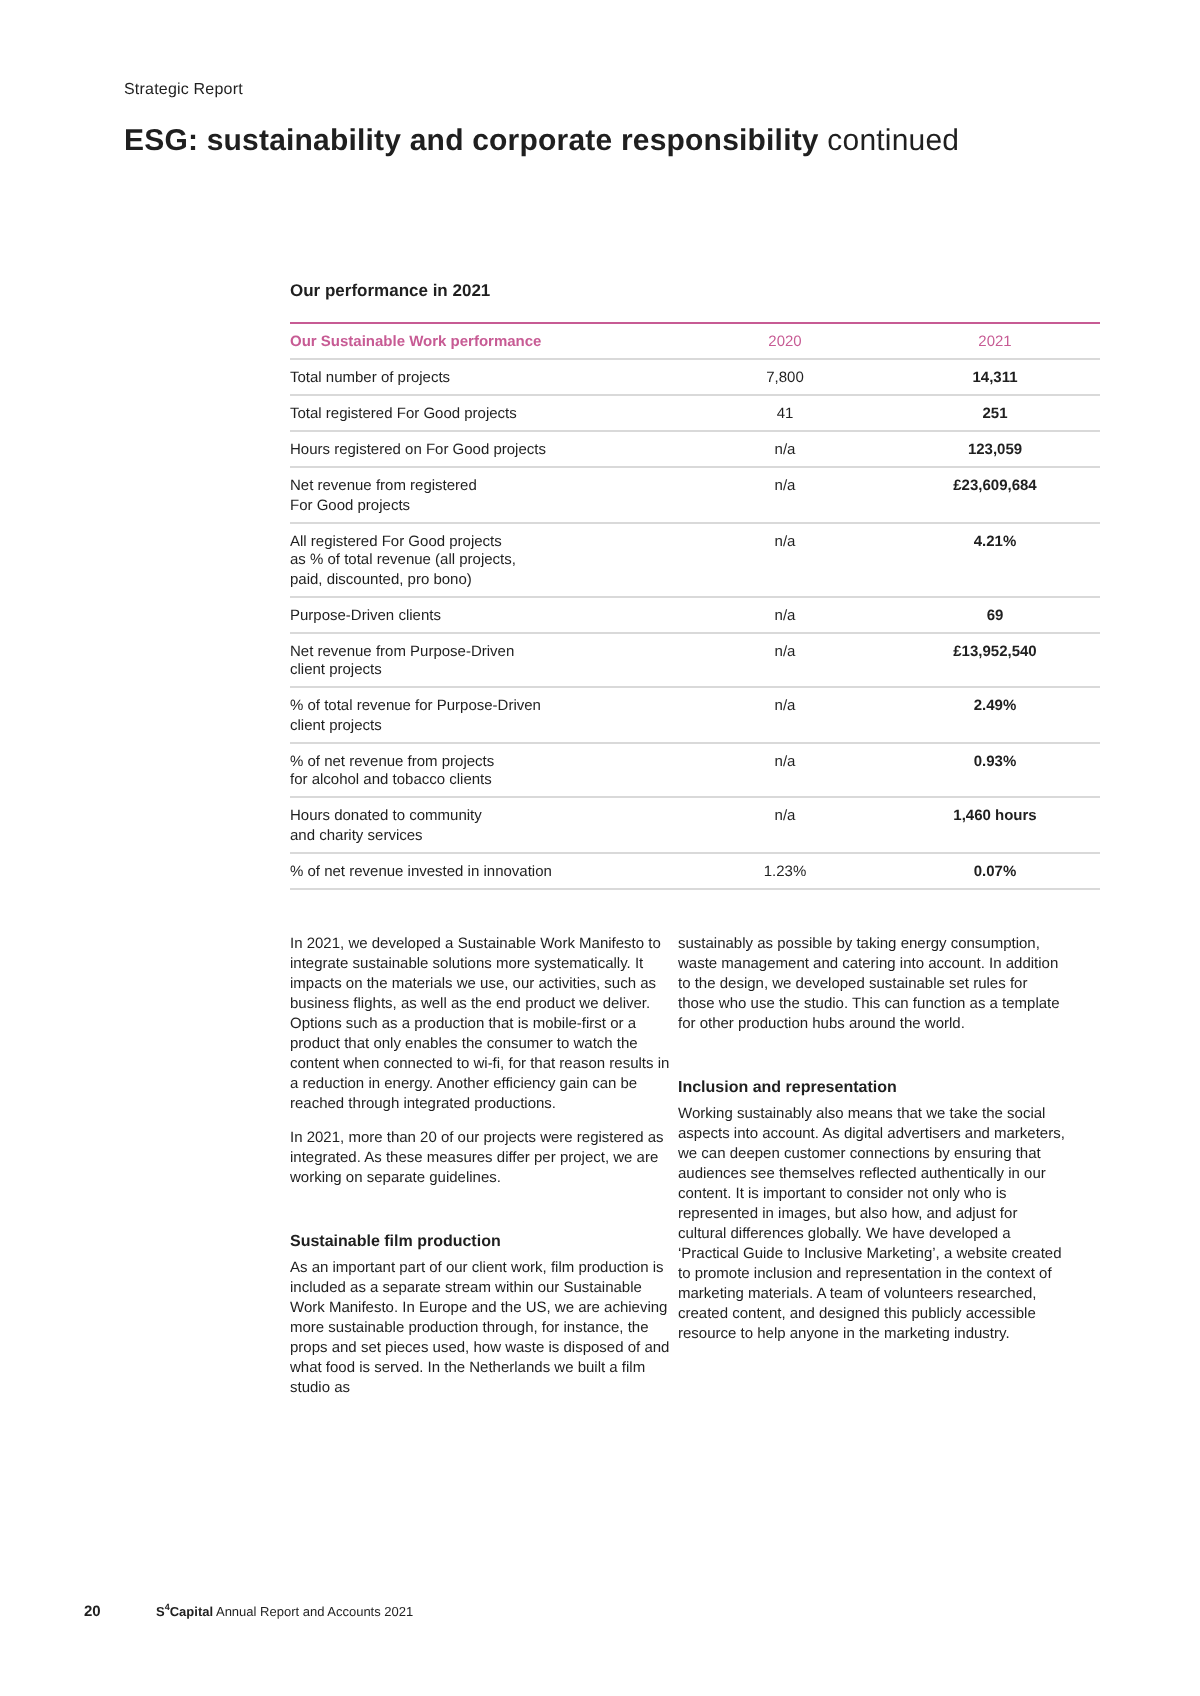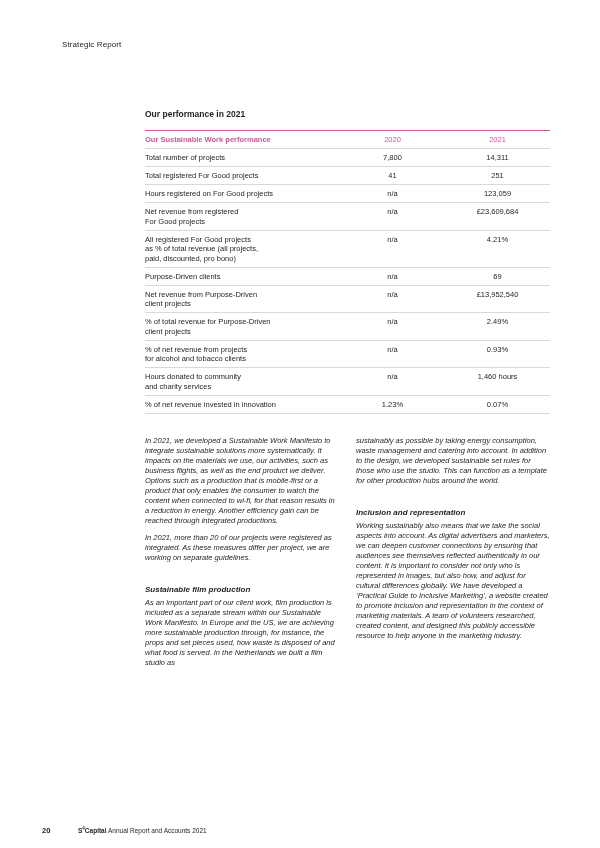--- a/index.html
+++ b/index.html
@@ -30,40 +30,43 @@
     border-bottom:1px solid #d9d9d9;
   }
   .thead {
     border-top:1.5px solid #c75b94;
     color:#c75b94;
   }
   .thead .hlabel { font-weight:700; }
   .thead .hyear  { text-align:center; font-weight:400; }
   .tlabel { white-space:pre-line; padding-right:8px; }
   .tval   { text-align:center; white-space:pre-line; }
-  .tval.v2021 { font-weight:400; }
+  .tval.v2021 { font-weight:700; }
 
-  .cols { margin-top:22px; display:flex; gap:17px;font-style:italic; }
+  .cols { margin-top:22px; display:flex; gap:0; }
   .col { width:194px; font-size:7.5px; line-height:10px; }
   .col p { margin-bottom:7px; }
   .col h3 { font-size:8px; font-weight:700; margin:22px 0 3px 0; }
 
-  .footer { position:absolute; left:42px; top:826px; display:flex; align-items:baseline; }
+  .footer { position:absolute; left:42px; top:801px; display:flex; align-items:baseline; }
   .pageno { font-size:7.5px; font-weight:700; width:36px; }
   .brand  { font-size:6.5px; }
   .brand .b-bold { font-weight:700; }
   .brand sup { font-size:4.5px; vertical-align:super; }
 </style>
 </head>
 <body>
 
 <div class="page">
 
   <div class="eyebrow">Strategic Report</div>
 
+  <h1 class="title">
+    <span class="t-bold">ESG: sustainability and corporate responsibility</span><span class="t-reg"> continued</span>
+  </h1>
 
   <div class="content">
 
     <div class="tbl-title">Our performance in 2021</div>
 
     <div class="tbl">
 
       <div class="thead">
         <div class="hlabel">Our Sustainable Work performance</div>
         <div class="hyear">2020</div>

